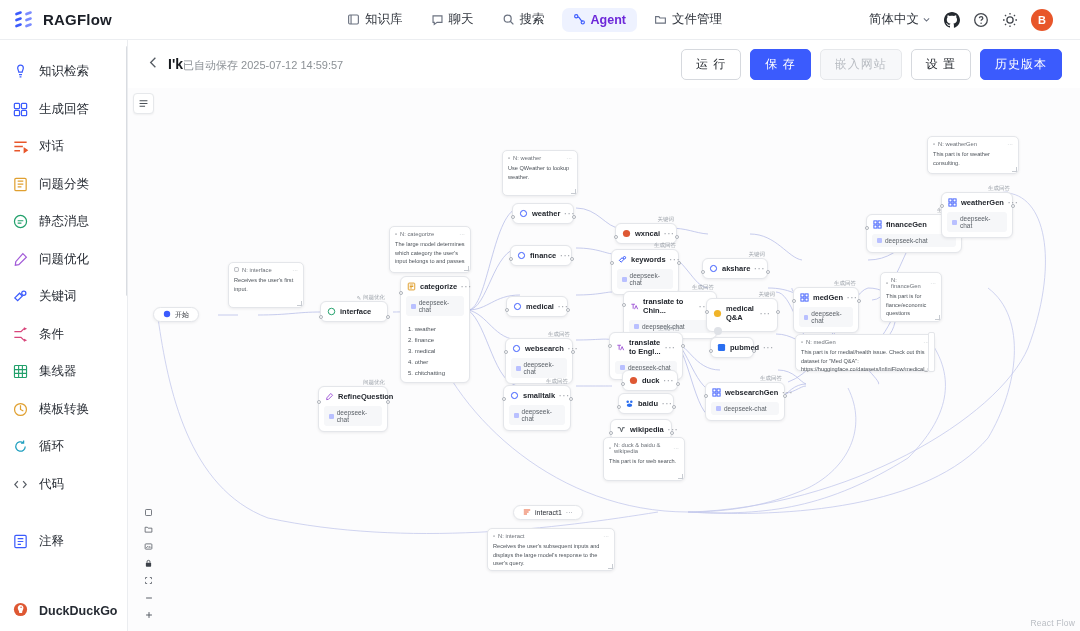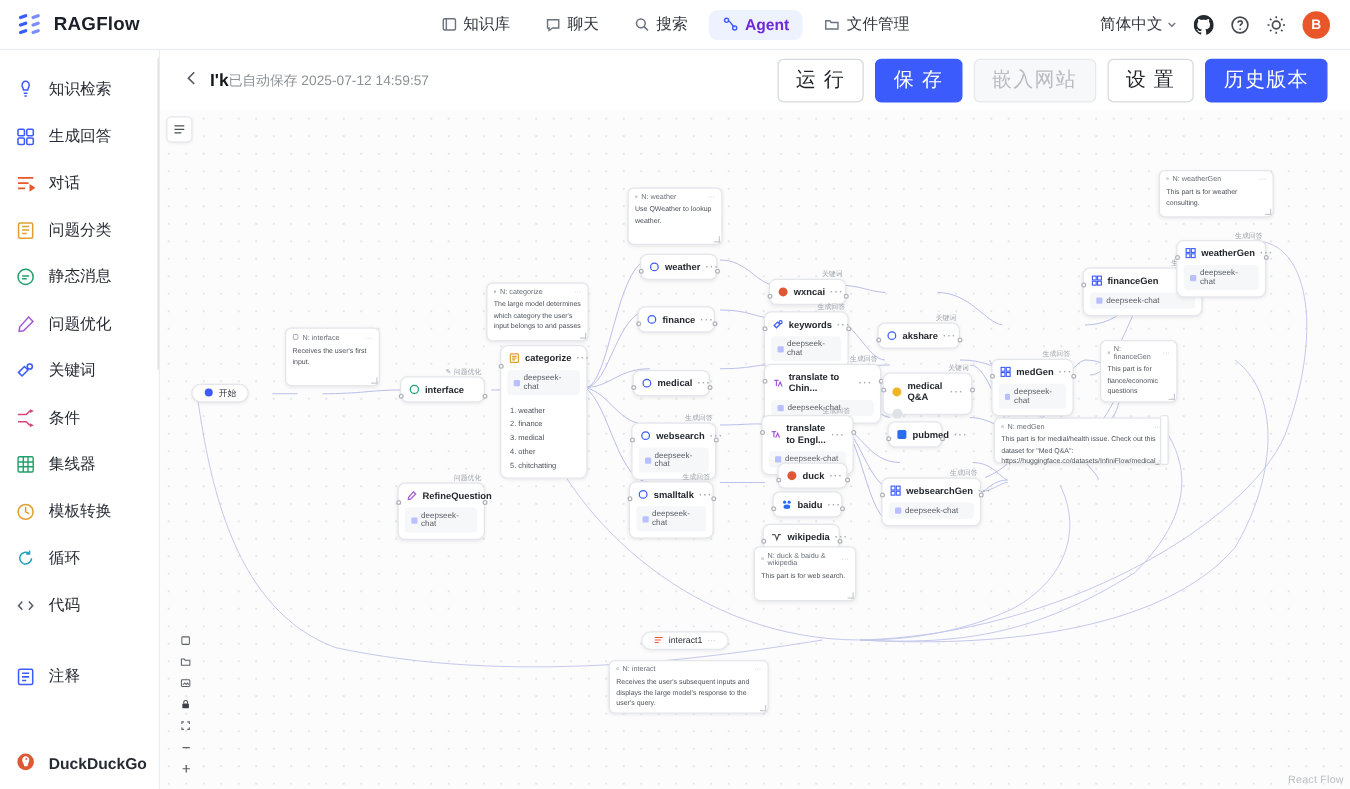--- a/index.html
+++ b/index.html
@@ -22,21 +22,21 @@
   .brand-logo { width:22px; height:22px; position:relative; }
   .brand-name { font-size:15px; font-weight:bold; letter-spacing:.2px; color:#1b1f27;}
   .topnav { flex:1; display:flex; align-items:center; justify-content:center; gap:6px;}
   .navitem {
     display:flex; align-items:center; gap:5px;
     font-size:12.5px; color:#30353d; padding:5px 11px; border-radius:7px; cursor:pointer;
   }
   .navitem .ic { display:flex; width:13px; height:13px; align-items:center; justify-content:center; color:#6b7280;}
   .navitem.active { background:#eef2ff; color:#6d28d9; font-weight:bold;}
   .navitem.active .ic { color:#3b5bfd; }
-  .topright { display:flex; align-items:center; gap:13px; padding-right:16px;}
+  .topright { display:flex; align-items:center; gap:13px; padding-right:27px;}
   .lang { font-size:12.5px; color:#30353d; display:flex; align-items:center; gap:3px; cursor:pointer;}
   .ticon { width:16px; height:16px; color:#44484f; display:flex; align-items:center; justify-content:center; cursor:pointer;}
   .avatar {
     width:22px; height:22px; border-radius:50%;
     background:#e8562a; color:#fff; font-size:11px;
     display:flex; align-items:center; justify-content:center; font-weight:bold;
   }
 
   
   .sidebar {
@@ -58,21 +58,21 @@
   .canvas-header {
     position:absolute; top:40px; left:128px; width:952px; height:48px;
     background:#fff; z-index:15; display:flex; align-items:center;
   }
   .back-arrow { width:26px; margin-left:12px; font-size:15px; color:#555b63; cursor:pointer; text-align:center;}
   .hd-titles { display:flex; flex-direction:row; justify-content:center; margin-left:2px;}
   .hd-title { font-size:14px; font-weight:bold; color:#16191d; line-height:16px;}
   .hd-sub { font-size:11px; color:#8c9196; line-height:15px; margin-top:2px;}
   .hd-actions { margin-left:auto; display:flex; align-items:center; gap:9px; padding-right:18px;}
   .btn {
-    font-size:16px; border-radius:5px; padding:6px 14px; cursor:pointer;
+    font-size:12px; border-radius:5px; padding:6px 14px; cursor:pointer;
     border:1px solid #d6d9de; background:#fff; color:#1f2329; letter-spacing:1px;
   }
   .btn.primary { background:#3b5bfd; border-color:#3b5bfd; color:#fff; }
   .btn.disabled { color:#b8bcc2; background:#f7f8fa; border-color:#e6e8eb; cursor:default;}
 
   
   .canvas {
     position:absolute; top:88px; left:128px; width:952px; height:543px;
     background:#fcfcfd; overflow:hidden;
   }
@@ -677,21 +677,21 @@
         <span class="dots">···</span>
       </div>
       <div class="node-sub">
         <span class="sq"></span>
         <span>deepseek-chat</span>
       </div>
       <span class="port" style="left:-2.5px; top:11px;"></span>
       <span class="port" style="right:-2.5px; top:11px;"></span>
     </div>
 
-    <div class="node" style="left:483px; top:203px; width:94px;">
+    <div class="node" style="left:495px; top:203px; width:94px;">
       <div class="nodetag">
           <span>生成回答</span>
         </div>
       <div class="node-head">
         <span class="nic">
           <svg width="9" height="9" viewBox="0 0 10 10" fill="none" stroke="#a25bd8" stroke-width="1.1">
               <path d="M1.5 2.5h4M3.5 2.5v5M8.5 8L6.8 4 5 8"></path>
             </svg>
         </span>
         <span>translate to Chin...</span>

